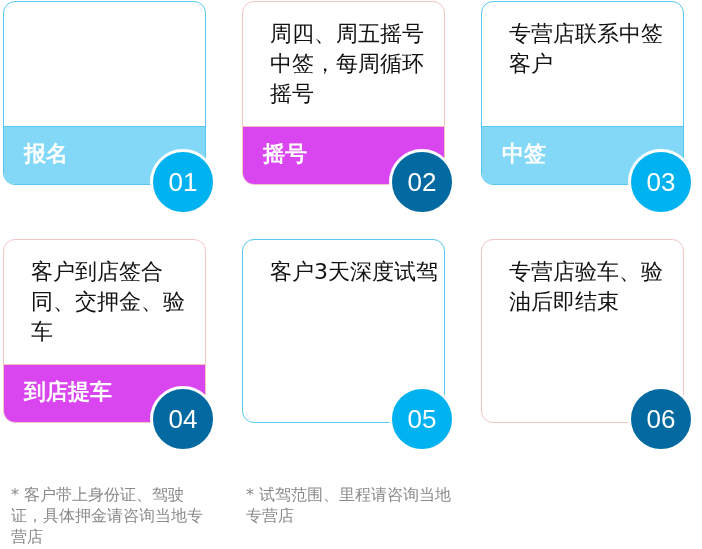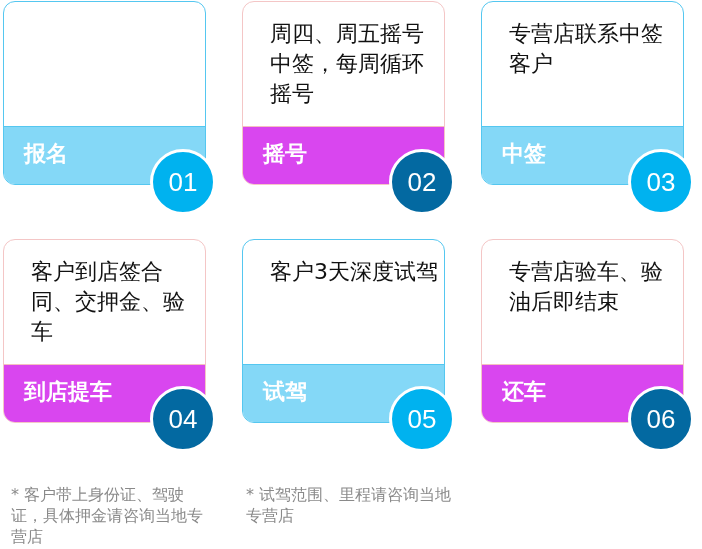--- a/index.html
+++ b/index.html
@@ -53,28 +53,22 @@
 <div class="card pink" style="left:3px; top:239px;">
   <div class="desc">客户到店签合同、交押金、验车</div>
   <div class="band">
     <span class="label">到店提车</span>
   </div>
 </div>
 <div class="badge pink" style="left:150px; top:386px;">04</div>
 
 <div class="card blue" style="left:242px; top:239px;">
   <div class="desc">客户3天深度试驾</div>
-  <div class="band">
-    <span class="label">试驾</span>
-  </div>
 </div>
 <div class="badge blue" style="left:389px; top:386px;">05</div>
 
 <div class="card pink" style="left:481px; top:239px;">
   <div class="desc">专营店验车、验油后即结束</div>
-  <div class="band">
-    <span class="label">还车</span>
-  </div>
 </div>
 <div class="badge pink" style="left:628px; top:386px;">06</div>
 
 <div class="note" style="left:11px; top:476px; width:200px;">* 客户带上身份证、驾驶证，具体押金请咨询当地专营店</div>
 <div class="note" style="left:246px; top:476px; width:210px;">* 试驾范围、里程请咨询当地专营店</div>
 
 </body></html>

